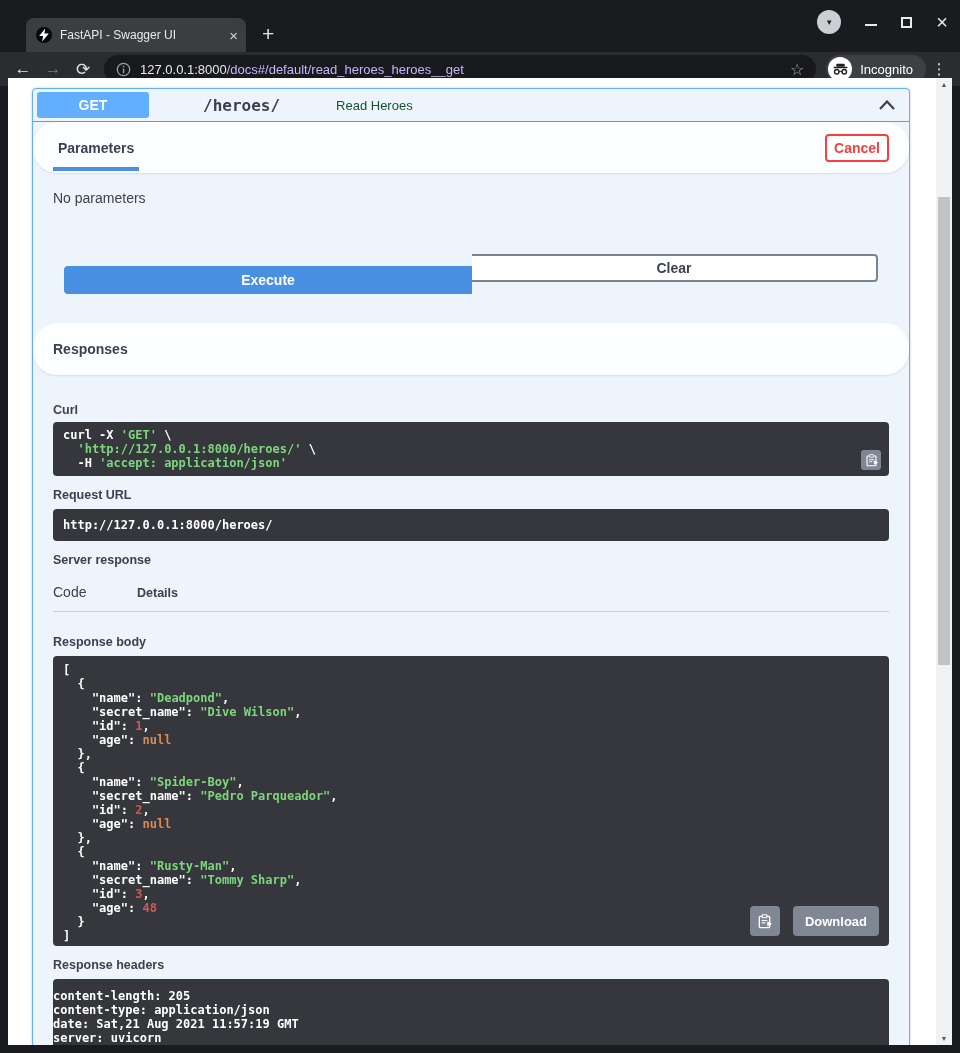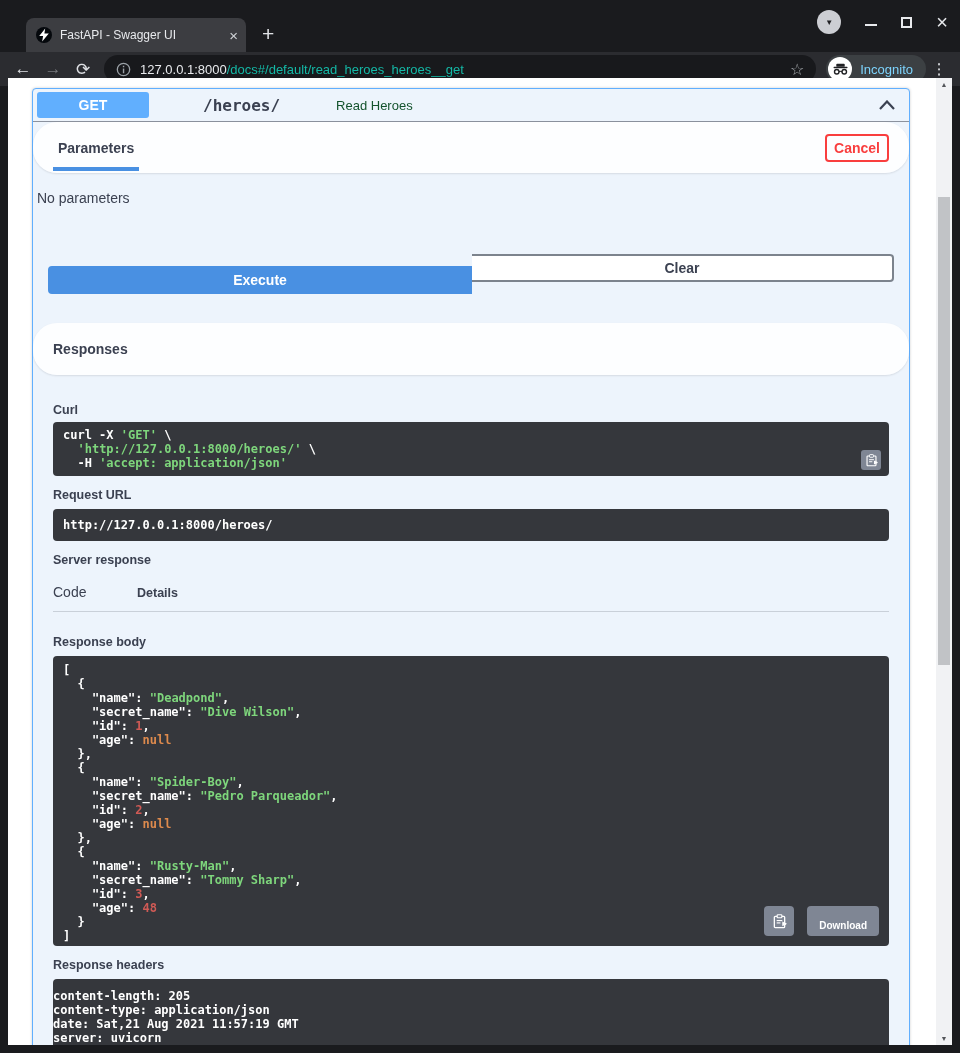--- a/index.html
+++ b/index.html
@@ -21,27 +21,27 @@
   .win-max { width:11px; height:11px; border:2px solid #e8eaed; }
   .win-close { color:#e8eaed; font-size:20px; line-height:16px; }
 
   .toolbar { height:34px; background:#2b2c30; display:flex; align-items:center; padding:0 8px; }
   .navbtn { width:30px; text-align:center; font-size:17px; color:#dfe1e5; }
   .navbtn.disabled { color:#77797d; }
   .omnibox { flex:1; height:28px; background:#18191c; border-radius:14px; margin:0 6px;
     display:flex; align-items:center; padding:0 12px; gap:9px; min-width:0; }
   .url-text { font-size:13px; white-space:nowrap; overflow:hidden; flex:1; }
   .url-host { color:#e8eaed; }
-  .url-path { color:#14b8a6; }
+  .url-path { color:#c4b5fd; }
   .star { color:#a7abaf; font-size:16px; }
   .incog { height:28px; background:#3c4043; border-radius:14px; display:flex; align-items:center;
     gap:8px; padding:0 13px 0 2px; margin-left:4px; }
   .incog-circle { width:24px; height:24px; border-radius:50%; background:#fff;
     display:flex; align-items:center; justify-content:center; }
-  .incog-label { font-size:13px; color:#7dd3fc; }
+  .incog-label { font-size:13px; color:#ffffff; }
   .menu-dots { width:26px; text-align:center; color:#e8eaed; font-size:15px; }
 
   
   .page { position:absolute; left:8px; top:78px; width:944px; height:967px; background:#fff; overflow:hidden; }
   .scrollbar { position:absolute; right:0; top:0; width:16px; height:100%; background:#f1f2f4; }
   .sb-arrow { position:absolute; left:0; right:0; text-align:center; font-size:7px; color:#54565a; }
   .sb-up { top:3px; } .sb-down { bottom:3px; }
   .sb-thumb { position:absolute; left:2px; width:12px; top:119px; height:468px; background:#c1c3c6; }
 
   .opblock { margin:10px 0 0 24px; width:878px; border:1px solid #61affe; border-radius:4px;
@@ -58,21 +58,21 @@
 
   .sec-header { background:rgba(255,255,255,.85); padding:0 20px; display:flex; align-items:center;
     box-shadow:0 1px 2px rgba(0,0,0,.1); position:relative;border-radius:24px; }
   .params-header { height:51px; }
   .tab-item { position:relative; height:100%; display:flex; align-items:center; padding:0 5px; }
   .tab-item-label { font-size:14px; font-weight:bold; color:#3b4151; }
   .tab-underline { position:absolute; left:0; right:0; bottom:2px; height:4px; background:#4990e2; }
   .cancel-btn { margin-left:auto; border:2px solid #f93e3e; border-radius:4px; background:transparent;
     color:#f93e3e; font-weight:bold; font-size:14px; padding:4px 7px; font-family:inherit; }
 
-  .sec1 { padding:17px 4px 29px; }
+  .sec1 { padding:17px 20px 29px; }
   .no-params { font-size:14px; }
   .execute-row { display:flex; margin:48px 11px 0; }
   .btn-execute { flex:1; height:28px; background:#4990e2; border:2px solid #4990e2;
     border-radius:4px 0 0 4px; color:#fff; font-weight:bold; font-size:14px; font-family:inherit;margin-top:12px; }
   .btn-clear { flex:1; height:28px; background:#fff; border:2px solid #7c838d; border-left:none;
     border-radius:0 4px 4px 0; color:#3b4151; font-weight:bold; font-size:14px; font-family:inherit; }
 
   .responses-header { height:52px; }
   .responses-title { font-size:14px; font-weight:bold; color:#3b4151; }
 
@@ -95,21 +95,21 @@
   .trow { display:flex; padding-top:15px; }
   .status-code { font-size:14px; }
   .col-details { flex:1; min-width:0; }
   .rb-label { margin:8px 0 7px; }
   .body-wrap { position:relative; }
   .body-code { padding:7px 10px 3px; }
   .body-actions { position:absolute; right:10px; bottom:10px; display:flex; gap:13px; }
   .icon-btn { width:30px; height:30px; background:#7f8694; border:none; border-radius:4px;
     display:flex; align-items:center; justify-content:center; }
   .download-btn { height:30px; background:#7f8694; border:none; border-radius:4px; color:#fff;
-    font-weight:bold; font-size:10px; padding:14px 12px; font-family:inherit; }
+    font-weight:bold; font-size:13px; padding:8px 12px; font-family:inherit; }
   .rh-label { margin:12px 0 7px; }
   .headers-code { padding:10px 0; }
 
   .tok-s { color:var(--c-string, #7ed67c); }
   .tok-n { color:var(--c-number, #cf5a55); }
   .tok-k { color:var(--c-null, #dd8a4d); }
 </style>
 </head>
 <body>
 

